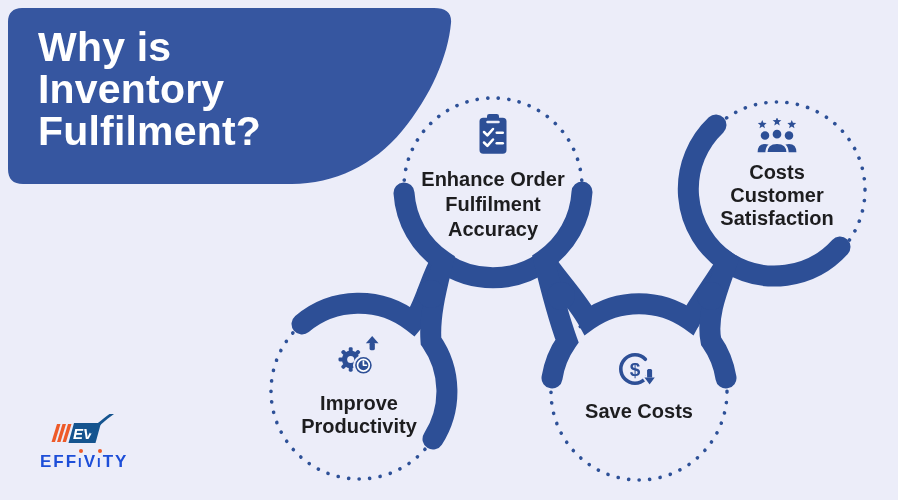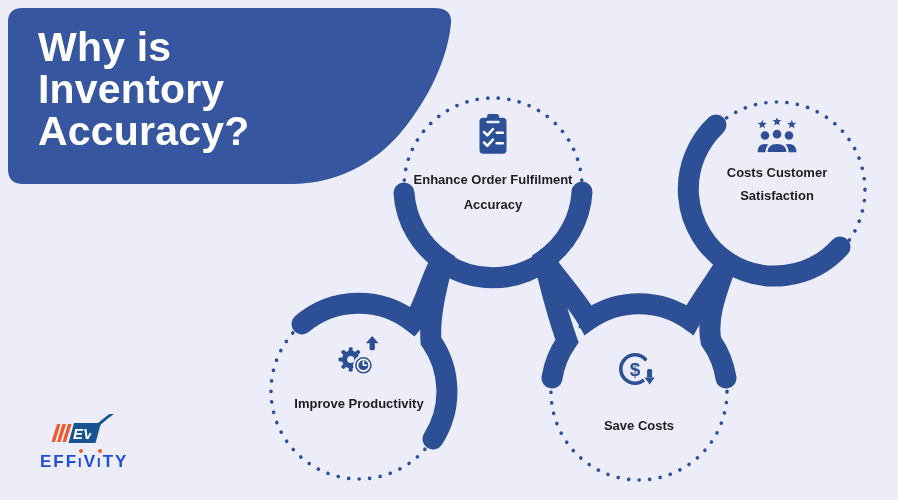--- a/index.html
+++ b/index.html
@@ -14,30 +14,30 @@
     position:absolute;left:38px;top:26px;width:330px;
     color:#ffffff;font-size:41px;font-weight:bold;line-height:42px;
     letter-spacing:.2px;
   }
   
   .node{
     position:absolute;display:flex;flex-direction:column;align-items:center;
     text-align:center;
   }
   .node .label{
-    font-weight:bold;color:#1d1d1f;font-size:13px;line-height:23px;
+    font-weight:bold;color:#1d1d1f;font-size:20px;line-height:23px;
   }
   .node-enhance{left:413px;top:114px;width:160px;}
   .node-enhance .label{margin-top:11px;line-height:25px;}
   .node-boost{left:713px;top:118px;width:128px;}
   .node-boost .label{margin-top:6px;}
   .node-improve{left:289px;top:334px;width:140px;}
   .node-improve .label{margin-top:14px;}
   .node-save{left:569px;top:351px;width:140px;}
-  .node-save .label{margin-top:23px;}
+  .node-save .label{margin-top:9px;}
   
   .logo{position:absolute;left:27px;top:414px;width:116px;}
   .logo .emblem{display:block;margin-left:22px;}
   .wordmark{
     margin-top:2px;
     color:#1d4ed8;font-weight:bold;font-size:17px;letter-spacing:2px;
     white-space:nowrap;
     margin-left:13px;
   }
   .wordmark .li{
@@ -93,21 +93,21 @@
 
   <g fill="#2d4f96">
     <circle cx="431" cy="294" r="14"></circle>
     <circle cx="561" cy="296" r="14"></circle>
     <circle cx="711" cy="296" r="14"></circle>
   </g>
 </svg>
 
 <div class="title">
   <div>Why is Inventory</div>
-  <div>Accuracy?</div>
+  <div>Fulfilment?</div>
 </div>
 
 <div class="node node-enhance">
   <svg width="30" height="42" viewBox="0 0 40 56">
     <rect x="12" y="0" width="16" height="11" rx="3" fill="#2d4f96"></rect>
     <rect x="2" y="5" width="36" height="48" rx="5" fill="#2d4f96"></rect>
     <rect x="11" y="9" width="18" height="3.4" rx="1.7" fill="#ecedf9"></rect>
     <path d="M8,24 l4.5,4.5 L20,20" fill="none" stroke="#ffffff" stroke-width="3.4" stroke-linecap="round" stroke-linejoin="round"></path>
     <path d="M25,25 h8" stroke="#ffffff" stroke-width="3.4" stroke-linecap="round"></path>
     <path d="M8,38 l4.5,4.5 L20,34" fill="none" stroke="#ffffff" stroke-width="3.4" stroke-linecap="round" stroke-linejoin="round"></path>

